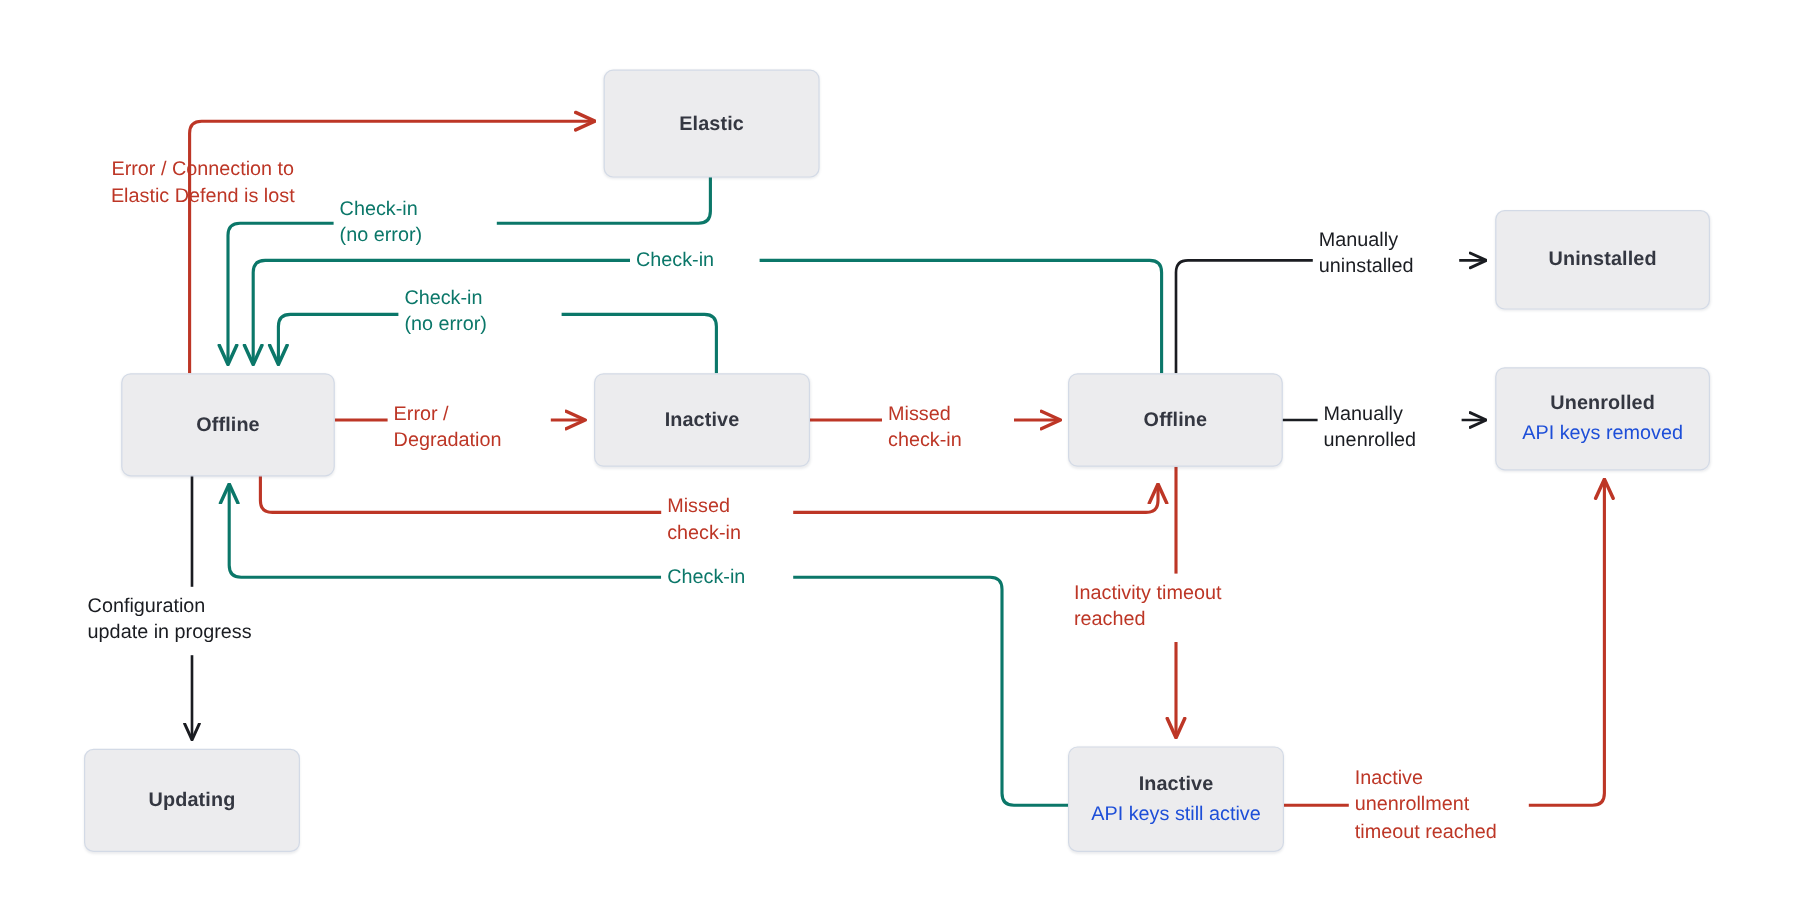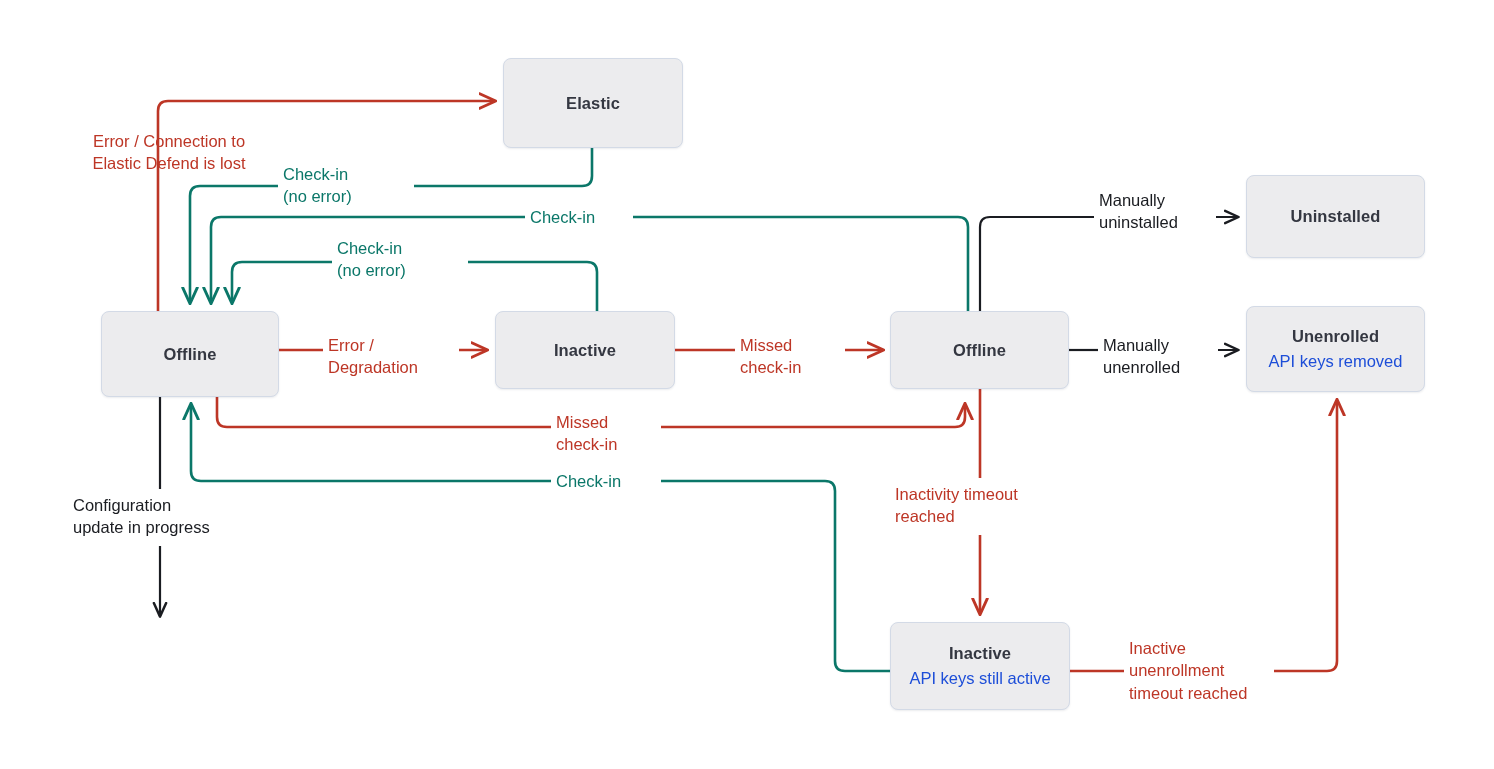--- a/index.html
+++ b/index.html
@@ -148,20 +148,23 @@
   <div class="node" style="left:1246px; top:306px; width:179px; height:86px;">
     <div class="ttl">Unenrolled</div>
     <div class="sub">API keys removed</div>
   </div>
 
   <div class="node" style="left:890px; top:622px; width:180px; height:88px;">
     <div class="ttl">Inactive</div>
     <div class="sub">API keys still active</div>
   </div>
 
+  <div class="node" style="left:70px; top:624px; width:180px; height:86px;">
+    <div class="ttl">Updating</div>
+  </div>
 
   <div class="lbl red nobg" style="left:64px; top:130px; width:200px; text-align:center;">Error / Connection to
 Elastic Defend is lost</div>
 
   <div class="lbl teal" style="left:278px; top:163px; width:126px;">Check-in
 (no error)</div>
 
   <div class="lbl teal" style="left:525px; top:206px; width:98px;">Check-in</div>
 
   <div class="lbl teal" style="left:332px; top:237px; width:126px;">Check-in

